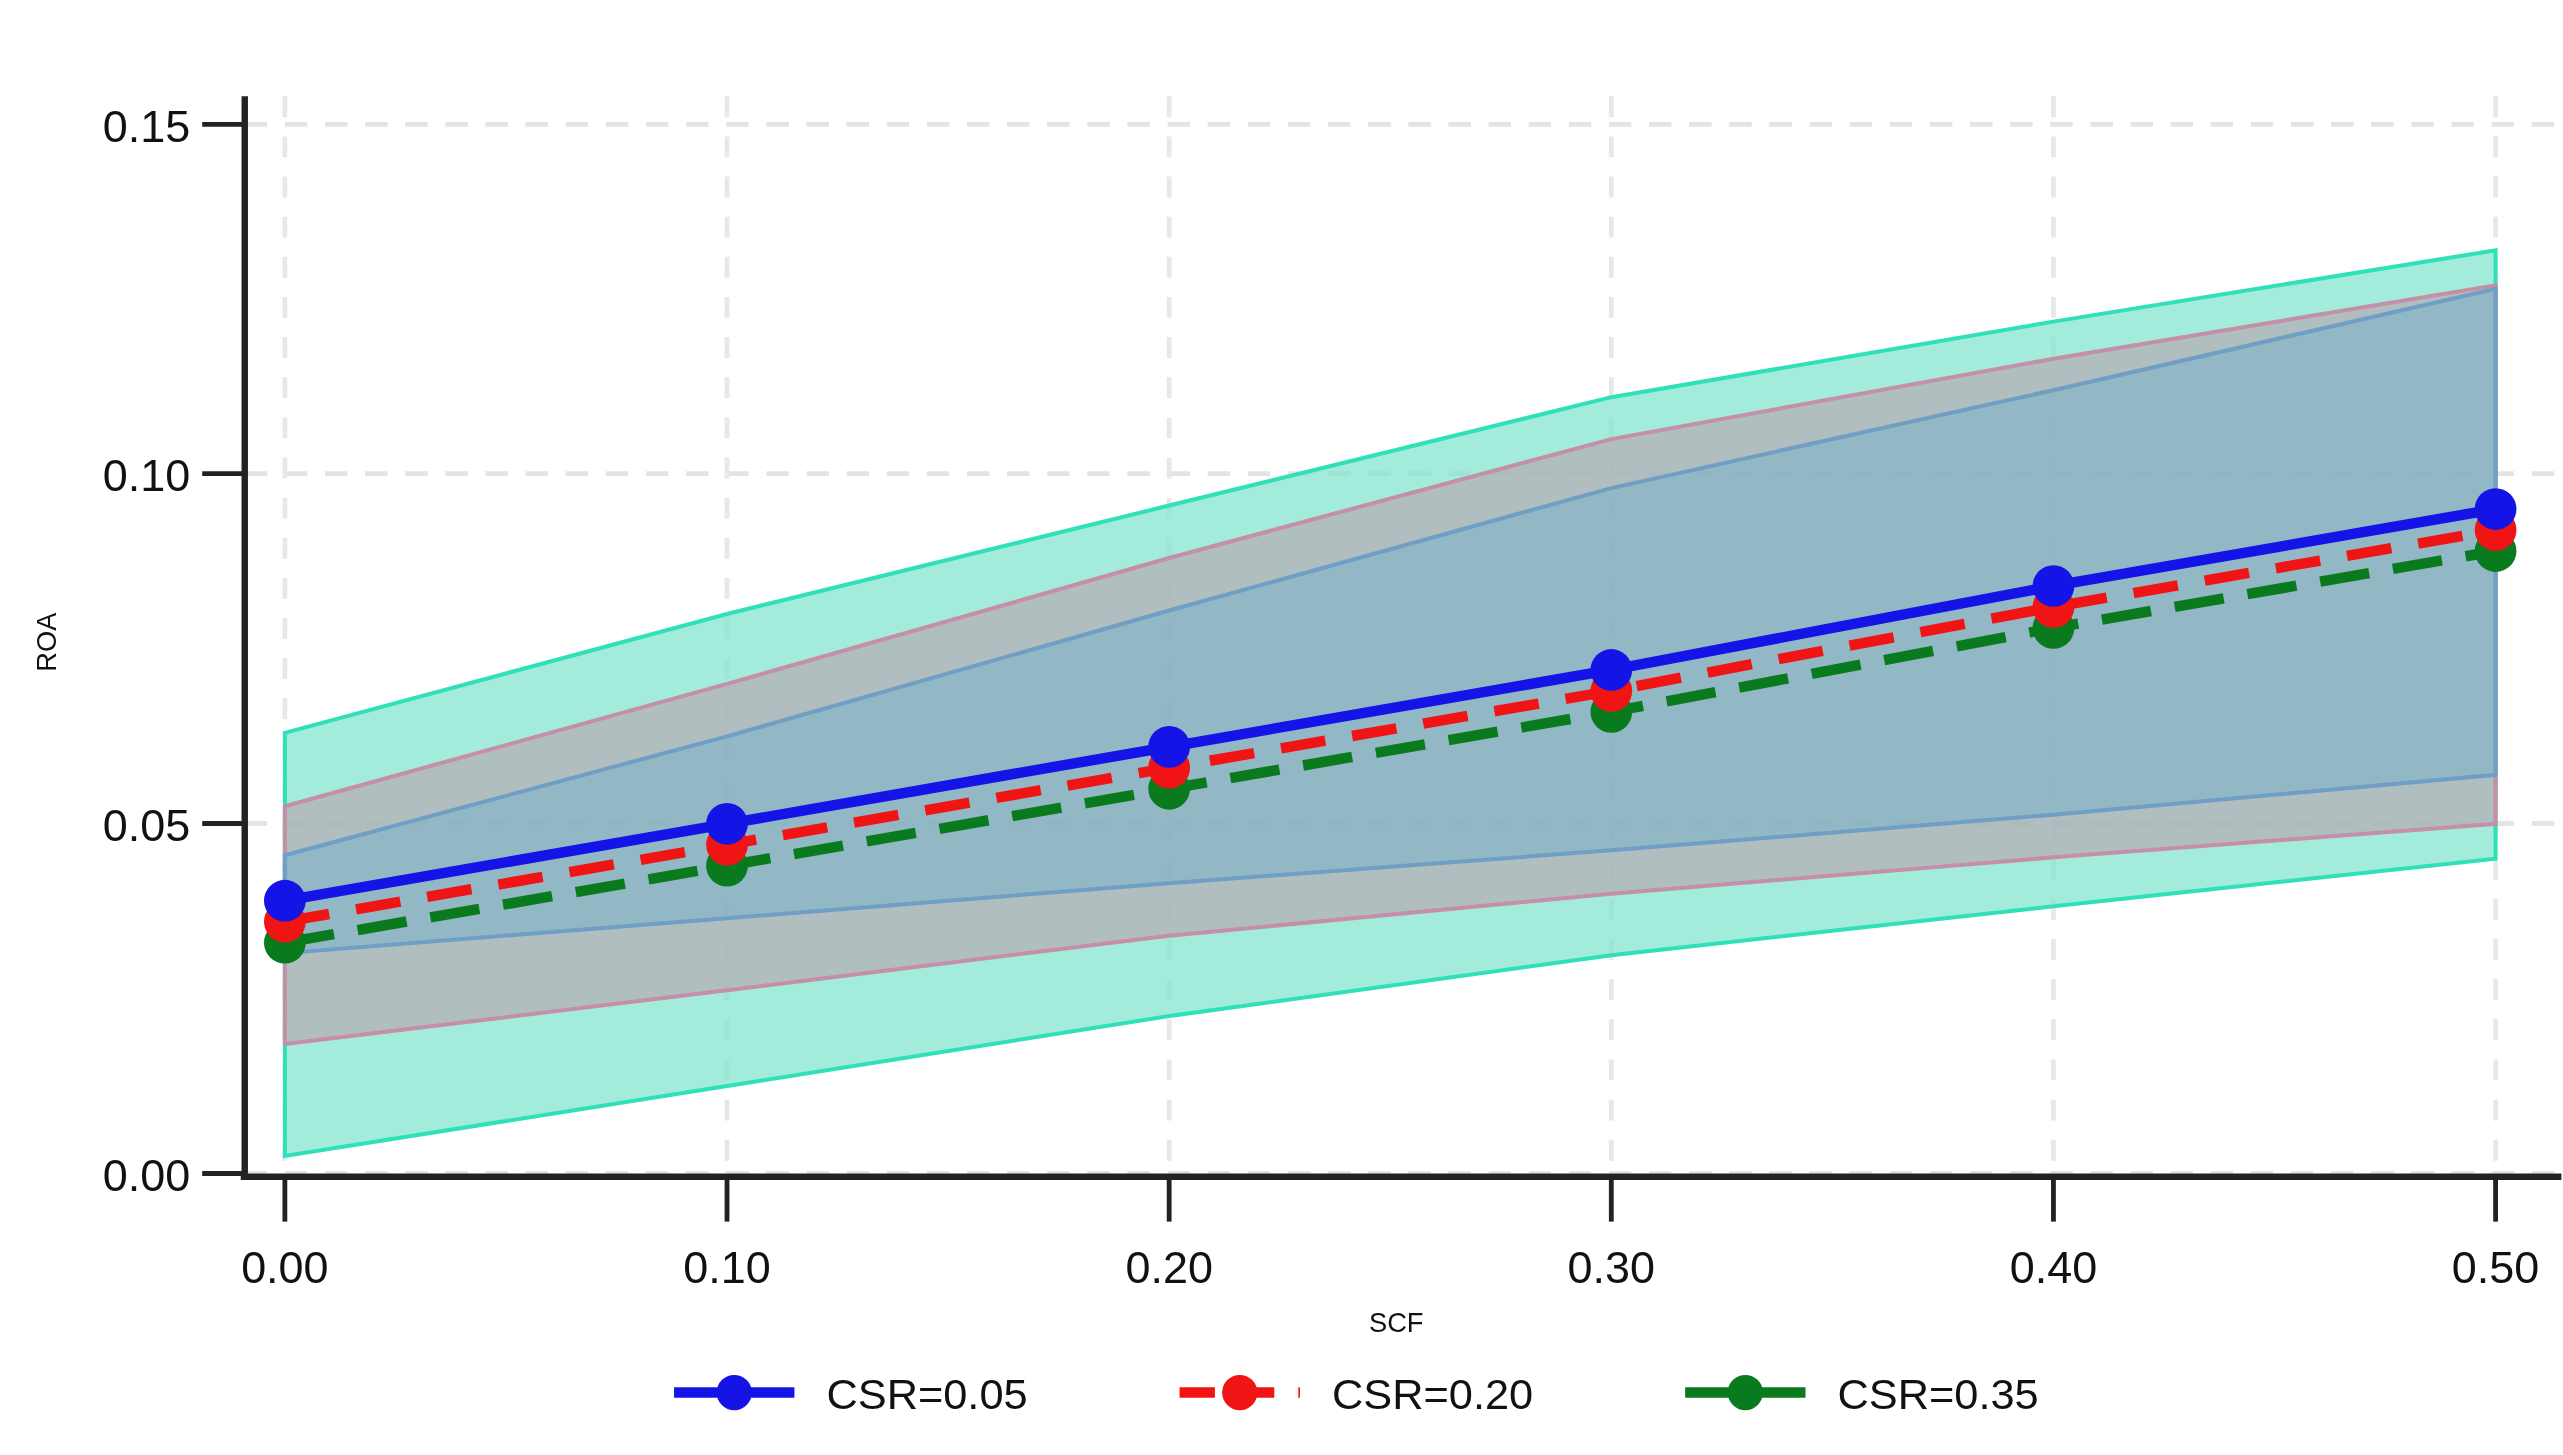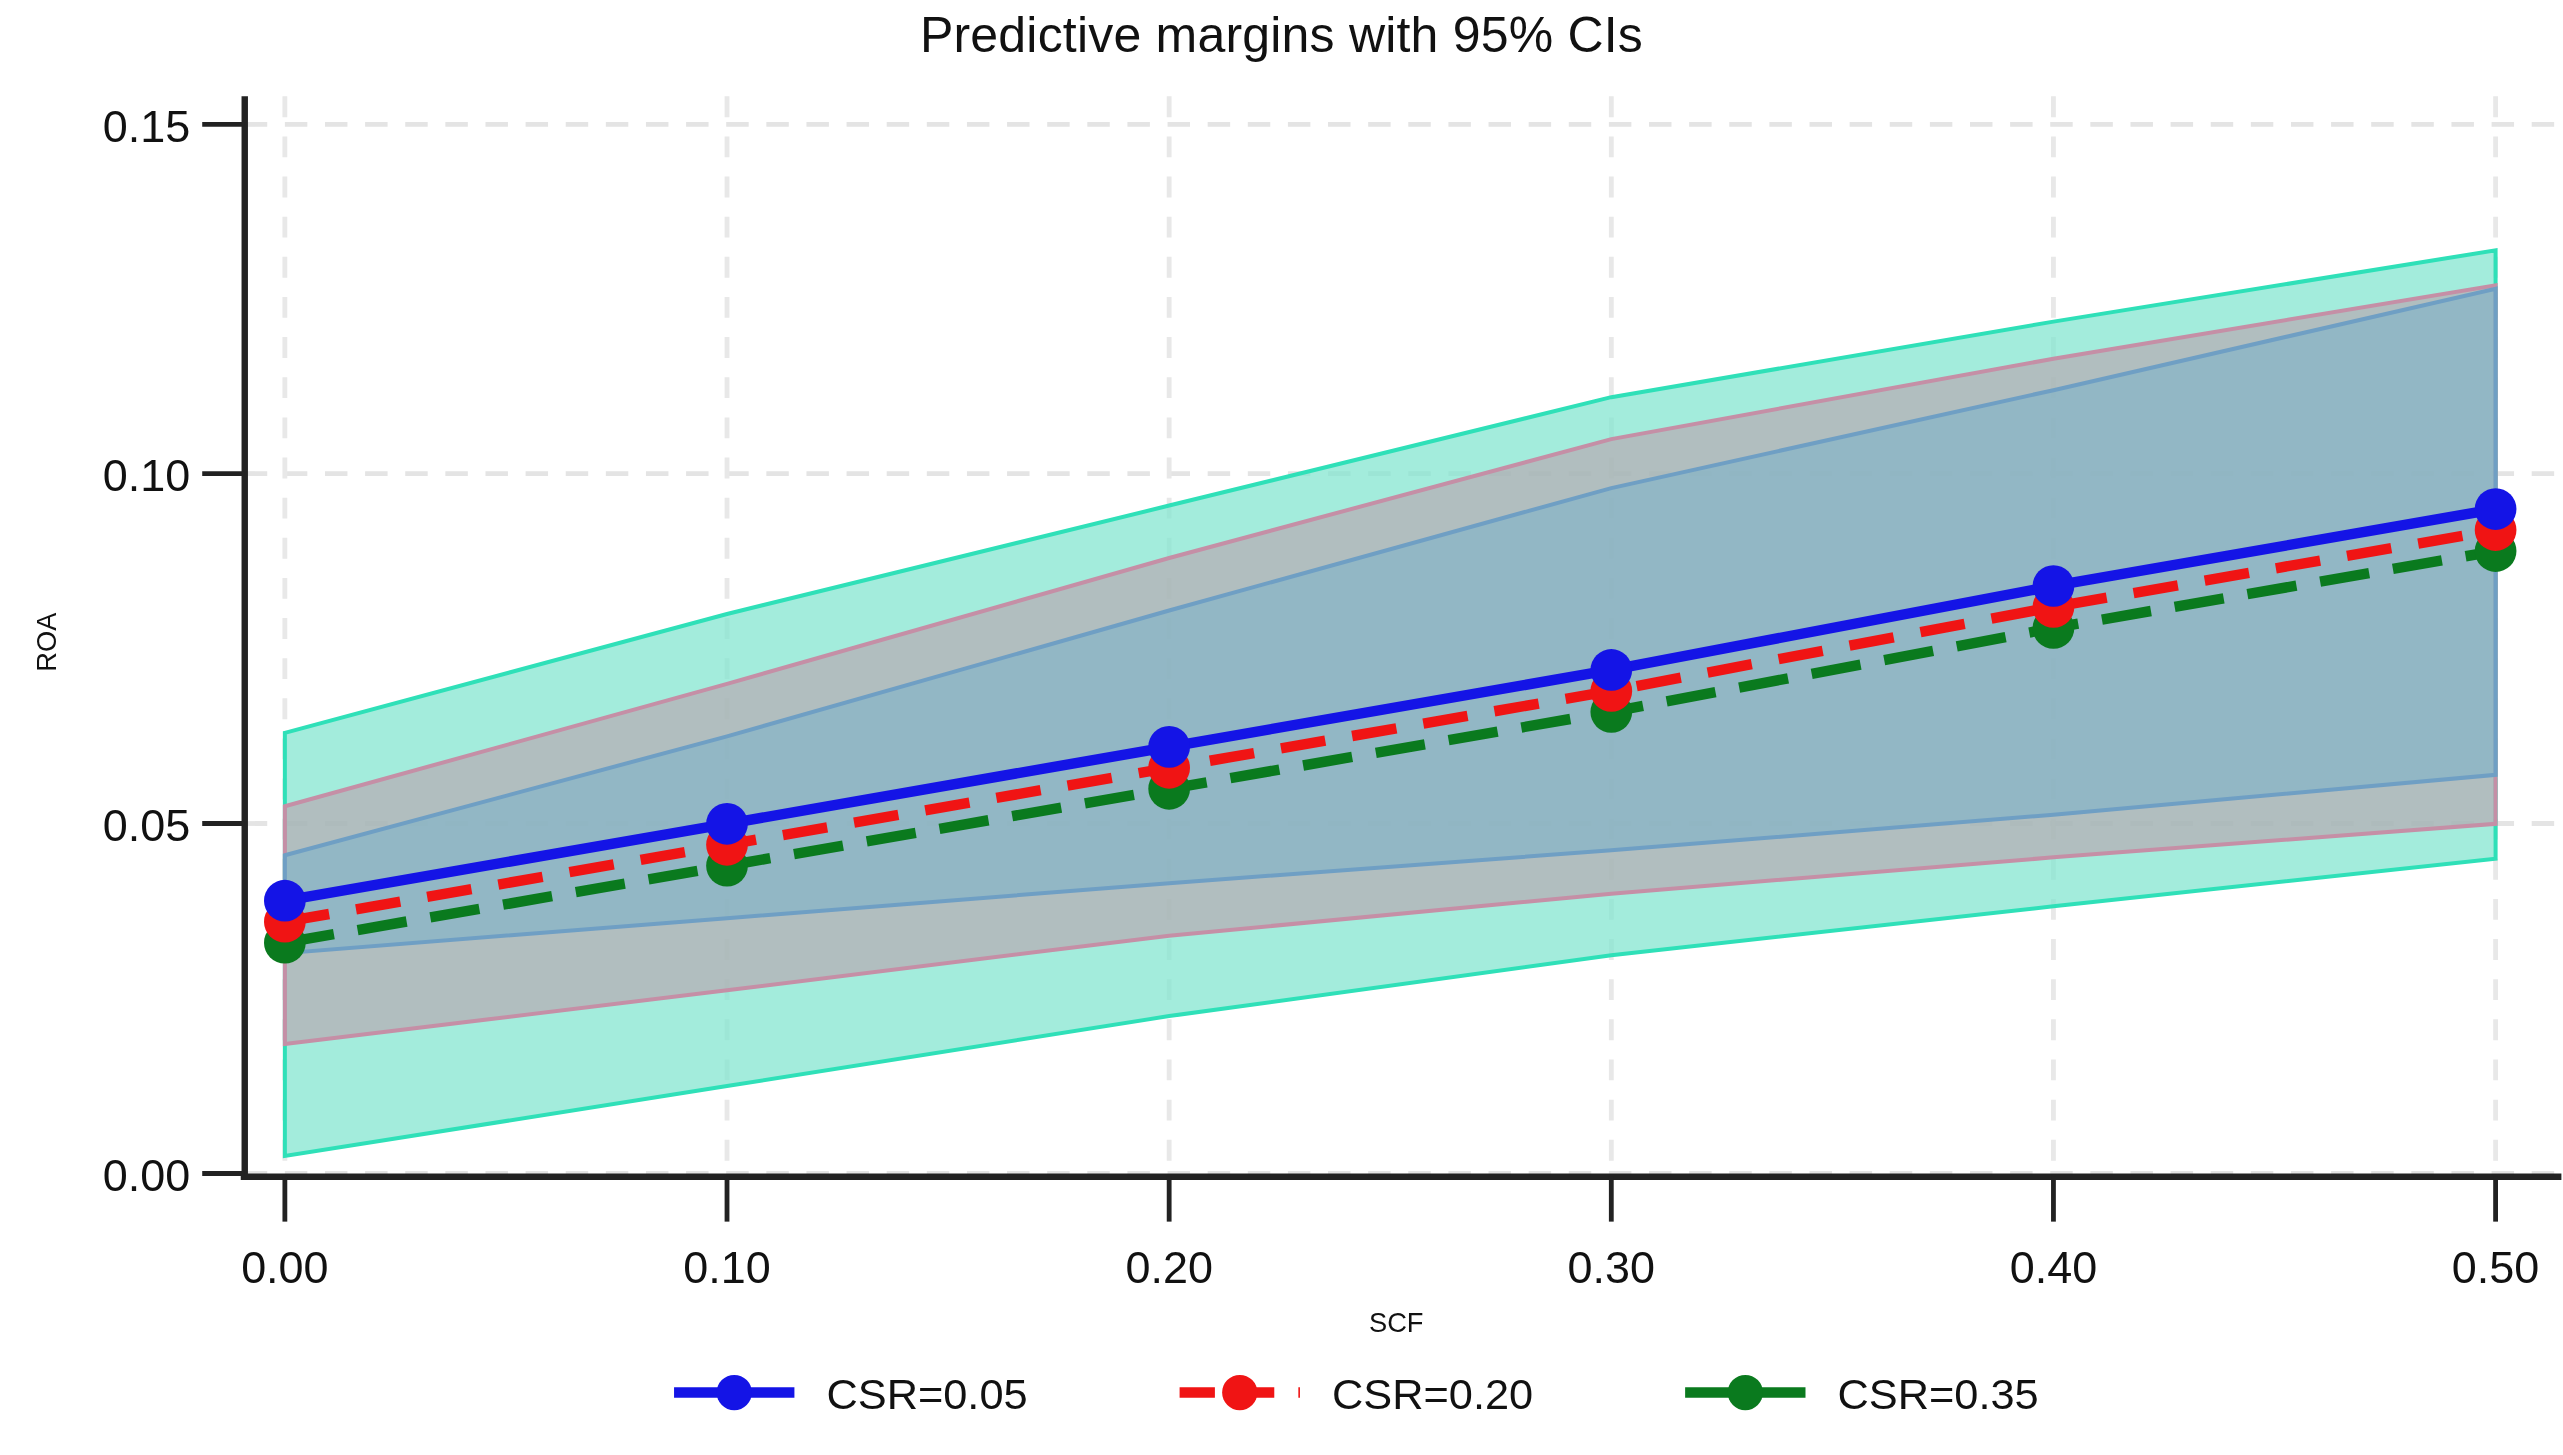--- a/index.html
+++ b/index.html
@@ -12,21 +12,20 @@
   #plot-svg{position:absolute;left:0;top:0;width:2563px;height:1456px;}
   .axis-label{font-size:34px;fill:#111;font-family:"Liberation Sans",sans-serif;}
   .tick-label{font-size:56px;fill:#111;font-family:"Liberation Sans",sans-serif;}
   .legend-label{font-size:54px;fill:#111;font-family:"Liberation Sans",sans-serif;}
 </style>
 </head>
 <body>
 
 <div id="root">
 
-  <div id="chart-title">Predictive margins with 95% CIs</div>
 
   <svg id="plot-svg" viewBox="0 0 3194 1814" preserveAspectRatio="none">
 
     <g stroke="#e4e4e4" stroke-width="6" stroke-dasharray="28 22">
       <line x1="305" y1="155" x2="3190" y2="155"></line>
       <line x1="305" y1="590" x2="3190" y2="590"></line>
       <line x1="305" y1="1026" x2="3190" y2="1026"></line>
       <line x1="305" y1="1462" x2="3190" y2="1462"></line>
     </g>
 

